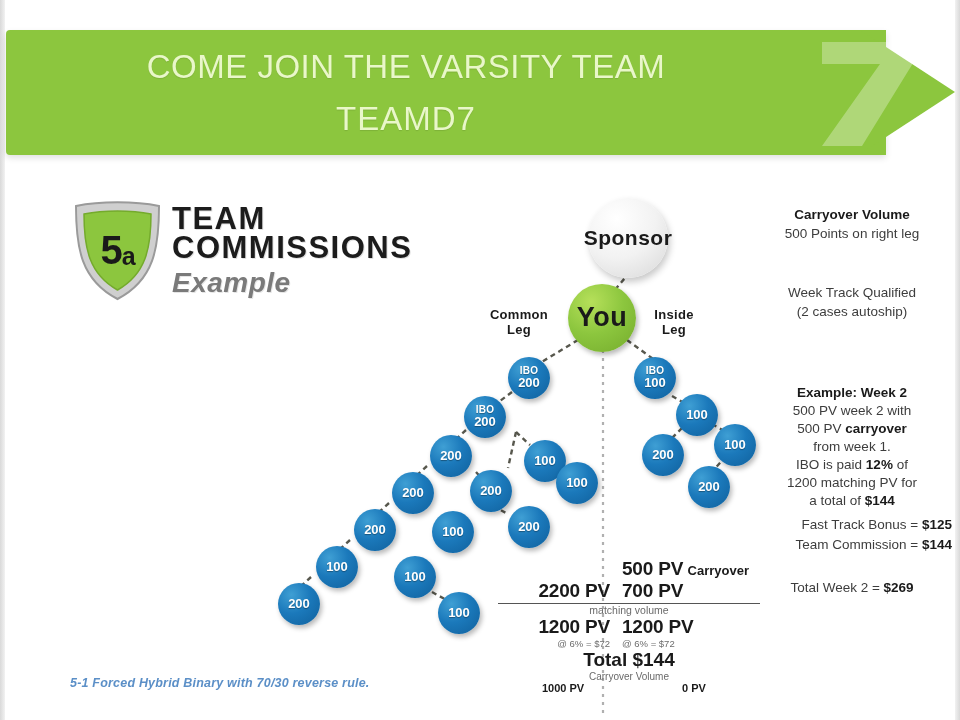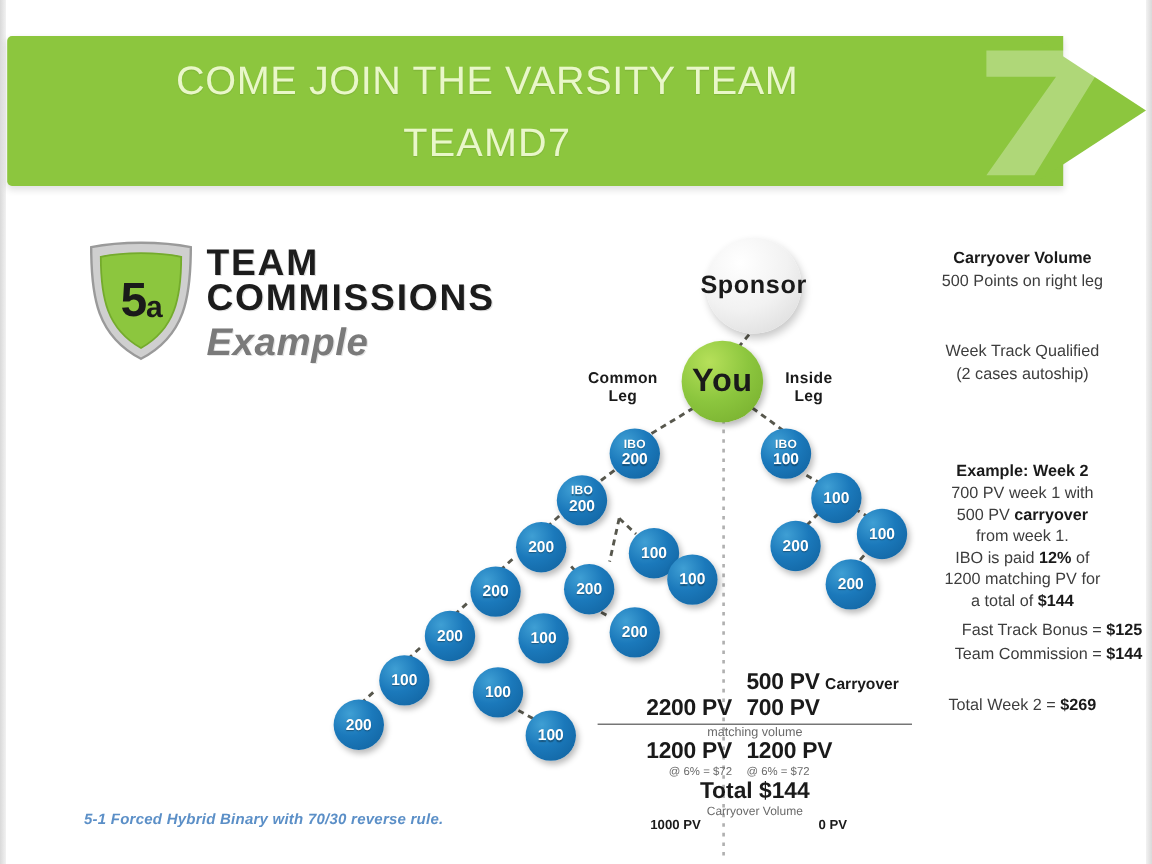--- a/index.html
+++ b/index.html
@@ -83,21 +83,21 @@
     font-size: 31px;
     line-height: 0.95;
     letter-spacing: 1.5px;
     color: #1c1c1c;
     font-stretch: condensed;
     text-shadow: 1px 1px 0 rgba(0,0,0,0.12);
   }
   #heading .ex {
     margin-top: 4px;
     font-weight: bold; font-style: italic;
-    font-size: 32px; letter-spacing: 0.5px;
+    font-size: 28px; letter-spacing: 0.5px;
     color: #7a7a7a;
     text-shadow: 1px 1px 0 rgba(0,0,0,0.10);
   }
 
   
   .node {
     position: absolute;
     border-radius: 50%;
     display: flex; flex-direction: column;
     align-items: center; justify-content: center;
@@ -326,21 +326,21 @@
     <div>500 Points on right leg</div>
   </div>
 
   <div class="rcol" id="r-fast">
     <div>Week Track Qualified</div>
     <div>(2 cases autoship)</div>
   </div>
 
   <div class="rcol" id="r-ex">
     <div class="bold">Example: Week 2</div>
-    <div>700 PV week 1 with</div>
+    <div>500 PV week 2 with</div>
     <div><span>500 PV </span><span class="bold">carryover</span></div>
     <div>from week 1.</div>
     <div><span>IBO is paid </span><span class="bold">12%</span><span> of</span></div>
     <div>1200 matching PV for</div>
     <div><span>a total of </span><span class="bold">$144</span></div>
   </div>
 
   <div class="rcol" id="r-bonus">
     <div><span>Fast Track Bonus = </span><span class="bold">$125</span></div>
     <div><span>Team Commission = </span><span class="bold">$144</span></div>

